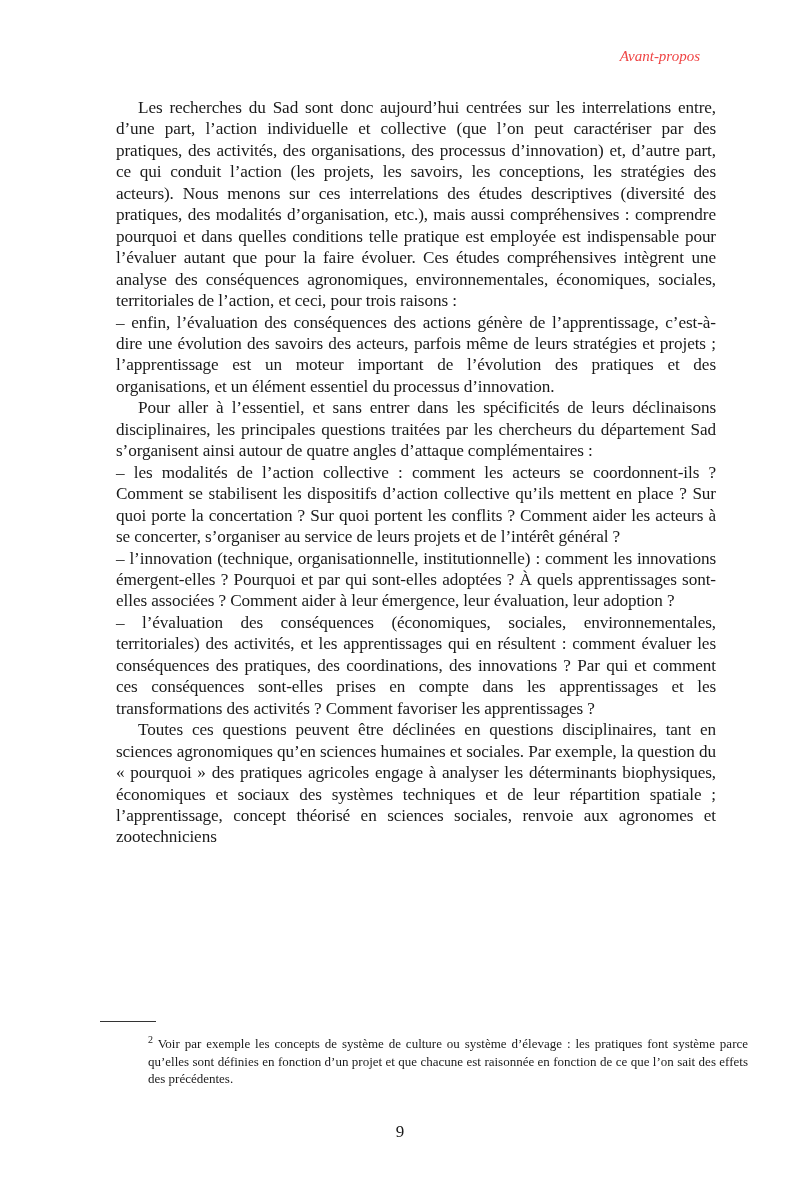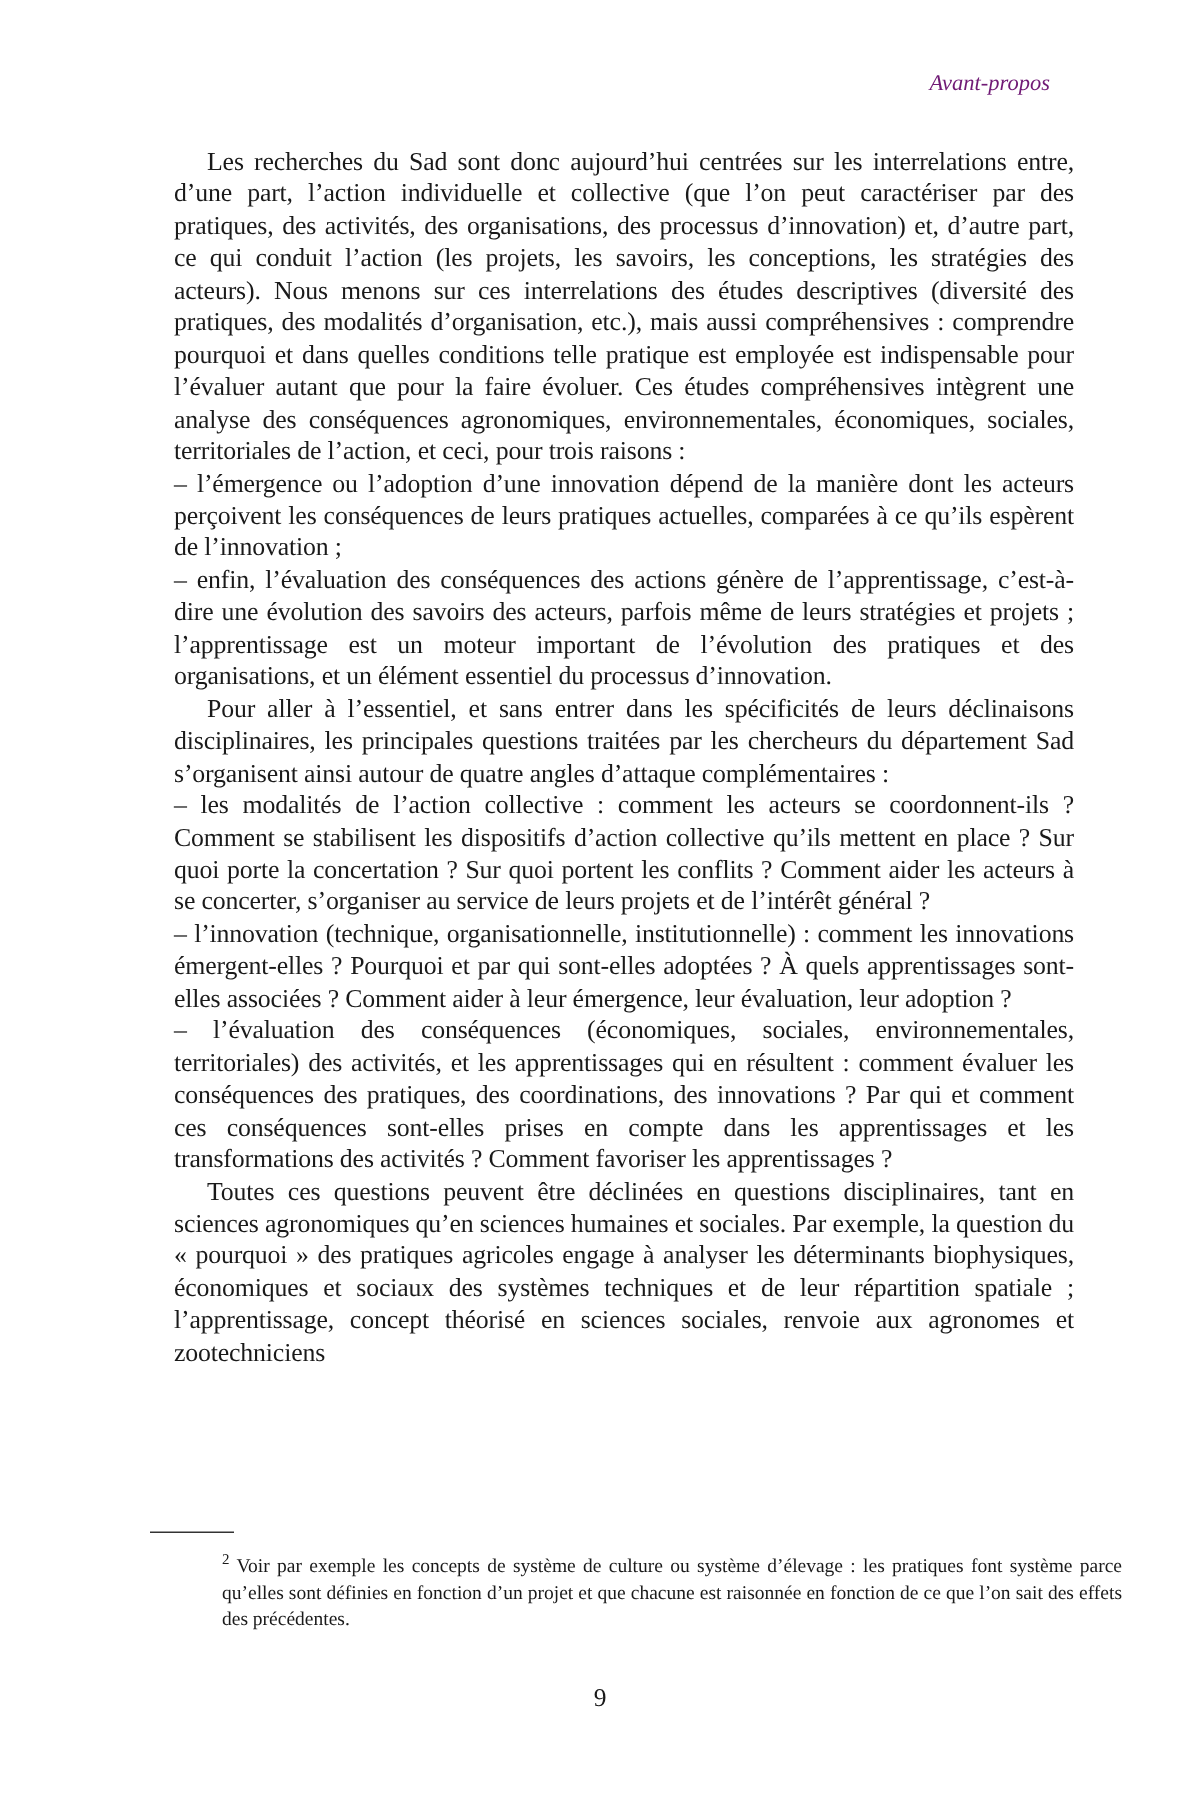--- a/index.html
+++ b/index.html
@@ -1,20 +1,20 @@
 <!DOCTYPE html>
 <html><head>
   <meta charset="utf-8">
   <style>
     html, body { margin: 0; padding: 0; background: #ffffff; }
     body { width: 800px; height: 1200px; position: relative; overflow: hidden; color: #1a1a1a; }
     .page { position: absolute; left: 0; top: 0; width: 800px; height: 1200px; background: #fff; }
     .running-head {
       position: absolute; right: 100px; top: 48px;
-      font-family: "Liberation Serif", serif; font-style: italic; font-size: 15px; color: #701a75;
+      font-family: "Liberation Serif", serif; font-style: italic; font-size: 15px; color: #ef4444;
     }
     .body-text {
       position: absolute; left: 100px; top: 97px; width: 600px;
       font-family: "Liberation Serif", serif; font-size: 17.2px; line-height: 21.45px;
       text-align: justify; hyphens: none; letter-spacing: -0.1px; margin-left: 16px;
     }
     .body-text p { margin: 0; }
     .indent { text-indent: 22px; }
     .dash-item { text-indent: 0; }
     sup { font-size: 10px; line-height: 0; vertical-align: super; }
@@ -34,21 +34,20 @@
     }
   </style>
 </head>
 <body>
 
 <div class="page">
   <div class="running-head">Avant-propos</div>
 
   <div class="body-text">
     <p class="indent">Les recherches du Sad sont donc aujourd’hui centrées sur les interrelations entre, d’une part, l’action individuelle et collective (que l’on peut caractériser par des pratiques, des activités, des organisations, des processus d’innovation) et, d’autre part, ce qui conduit l’action (les projets, les savoirs, les conceptions, les stratégies des acteurs). Nous menons sur ces interrelations des études descriptives (diversité des pratiques, des moda­lités d’organisation, etc.), mais aussi compréhensives : comprendre pourquoi et dans quelles conditions telle pratique est employée est indispensable pour l’évaluer autant que pour la faire évoluer. Ces études compréhensives intègrent une analyse des conséquences agronomiques, environnementales, économiques, sociales, territoriales de l’action, et ceci, pour trois raisons :</p>
-    <p class="dash-item">– l’émergence ou l’adoption d’une innovation dépend de la manière dont les acteurs perçoivent les conséquences de leurs pratiques actuelles, comparées à ce qu’ils espèrent de l’innovation ;</p>
     <p class="dash-item">– enfin, l’évaluation des conséquences des actions génère de l’apprentissage, c’est-à-dire une évolution des savoirs des acteurs, parfois même de leurs stratégies et projets ; l’apprentissage est un moteur important de l’évolution des pratiques et des organisations, et un élément essentiel du processus d’innovation.</p>
     <p class="indent">Pour aller à l’essentiel, et sans entrer dans les spécificités de leurs déclinaisons disciplinaires, les principales questions traitées par les chercheurs du département Sad s’organisent ainsi autour de quatre angles d’attaque complémentaires :</p>
     <p class="dash-item">– les modalités de l’action collective : comment les acteurs se coordonnent-ils ? Comment se stabilisent les dispositifs d’action collective qu’ils mettent en place ? Sur quoi porte la concertation ? Sur quoi portent les conflits ? Comment aider les acteurs à se concerter, s’organiser au service de leurs projets et de l’intérêt général ?</p>
     <p class="dash-item">– l’innovation (technique, organisationnelle, institutionnelle) : comment les innovations émergent-elles ? Pourquoi et par qui sont-elles adoptées ? À quels apprentissages sont-elles associées ? Comment aider à leur émergence, leur évaluation, leur adoption ?</p>
     <p class="dash-item">– l’évaluation des conséquences (économiques, sociales, environnementales, territo­riales) des activités, et les apprentissages qui en résultent : comment évaluer les consé­quences des pratiques, des coordinations, des innovations ? Par qui et comment ces conséquences sont-elles prises en compte dans les apprentissages et les transformations des activités ? Comment favoriser les apprentissages ?</p>
     <p class="indent">Toutes ces questions peuvent être déclinées en questions disciplinaires, tant en sciences agronomiques qu’en sciences humaines et sociales. Par exemple, la question du « pourquoi » des pratiques agricoles engage à analyser les déterminants biophysiques, économiques et sociaux des systèmes techniques et de leur répartition spatiale ; l’appren­tissage, concept théorisé en sciences sociales, renvoie aux agronomes et zootechniciens</p>
   </div>
 
   <div class="fn-rule"></div>
   <div class="footnote"><sup>2</sup><span> Voir par exemple les concepts de système de culture ou système d’élevage : les pratiques font système parce qu’elles sont définies en fonction d’un projet et que chacune est raisonnée en fonction de ce que l’on sait des effets des précédentes.</span></div>

